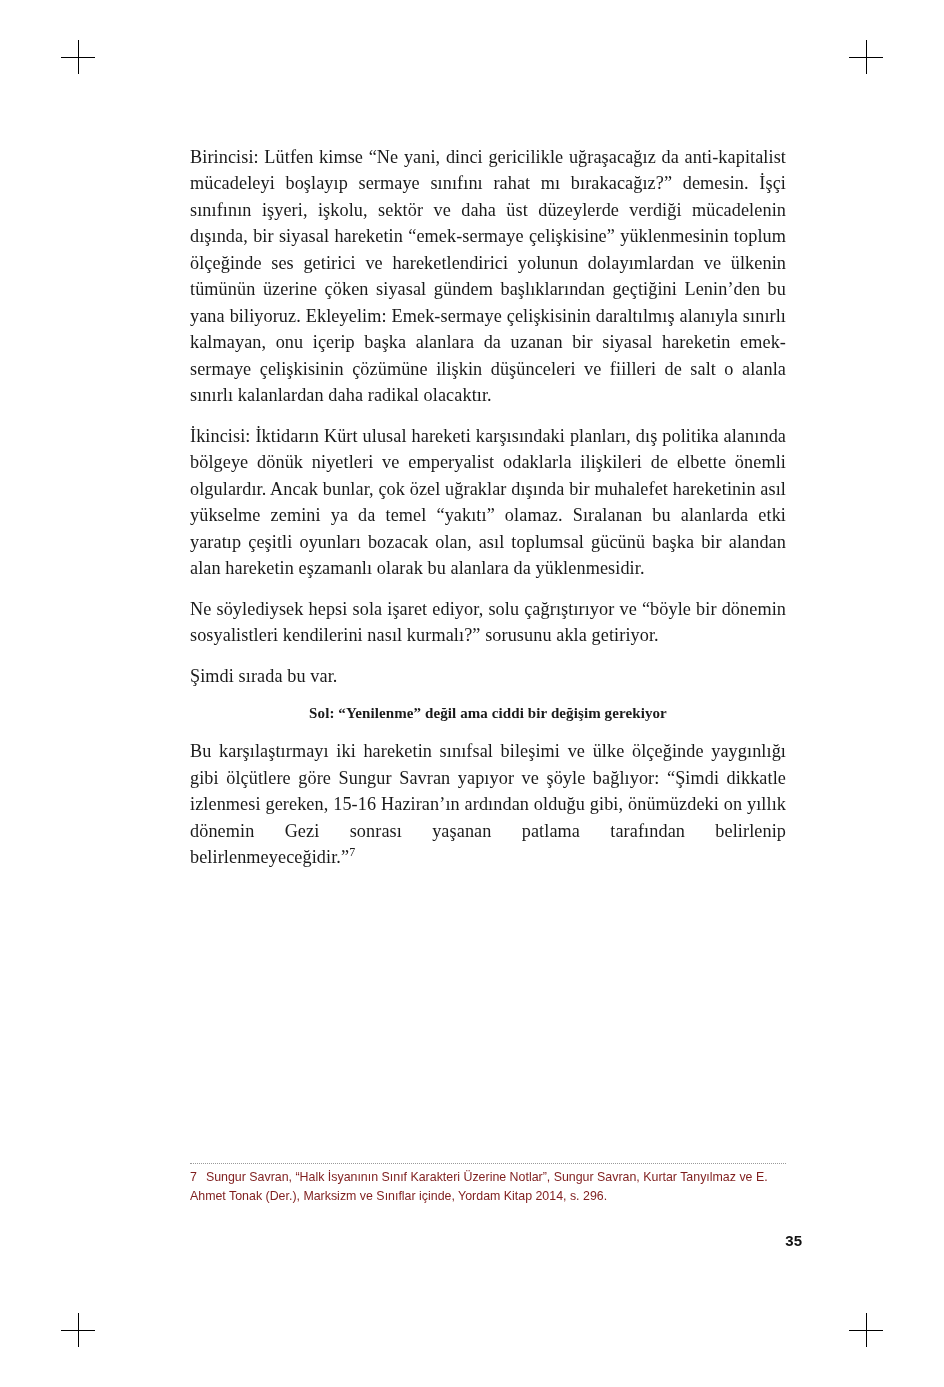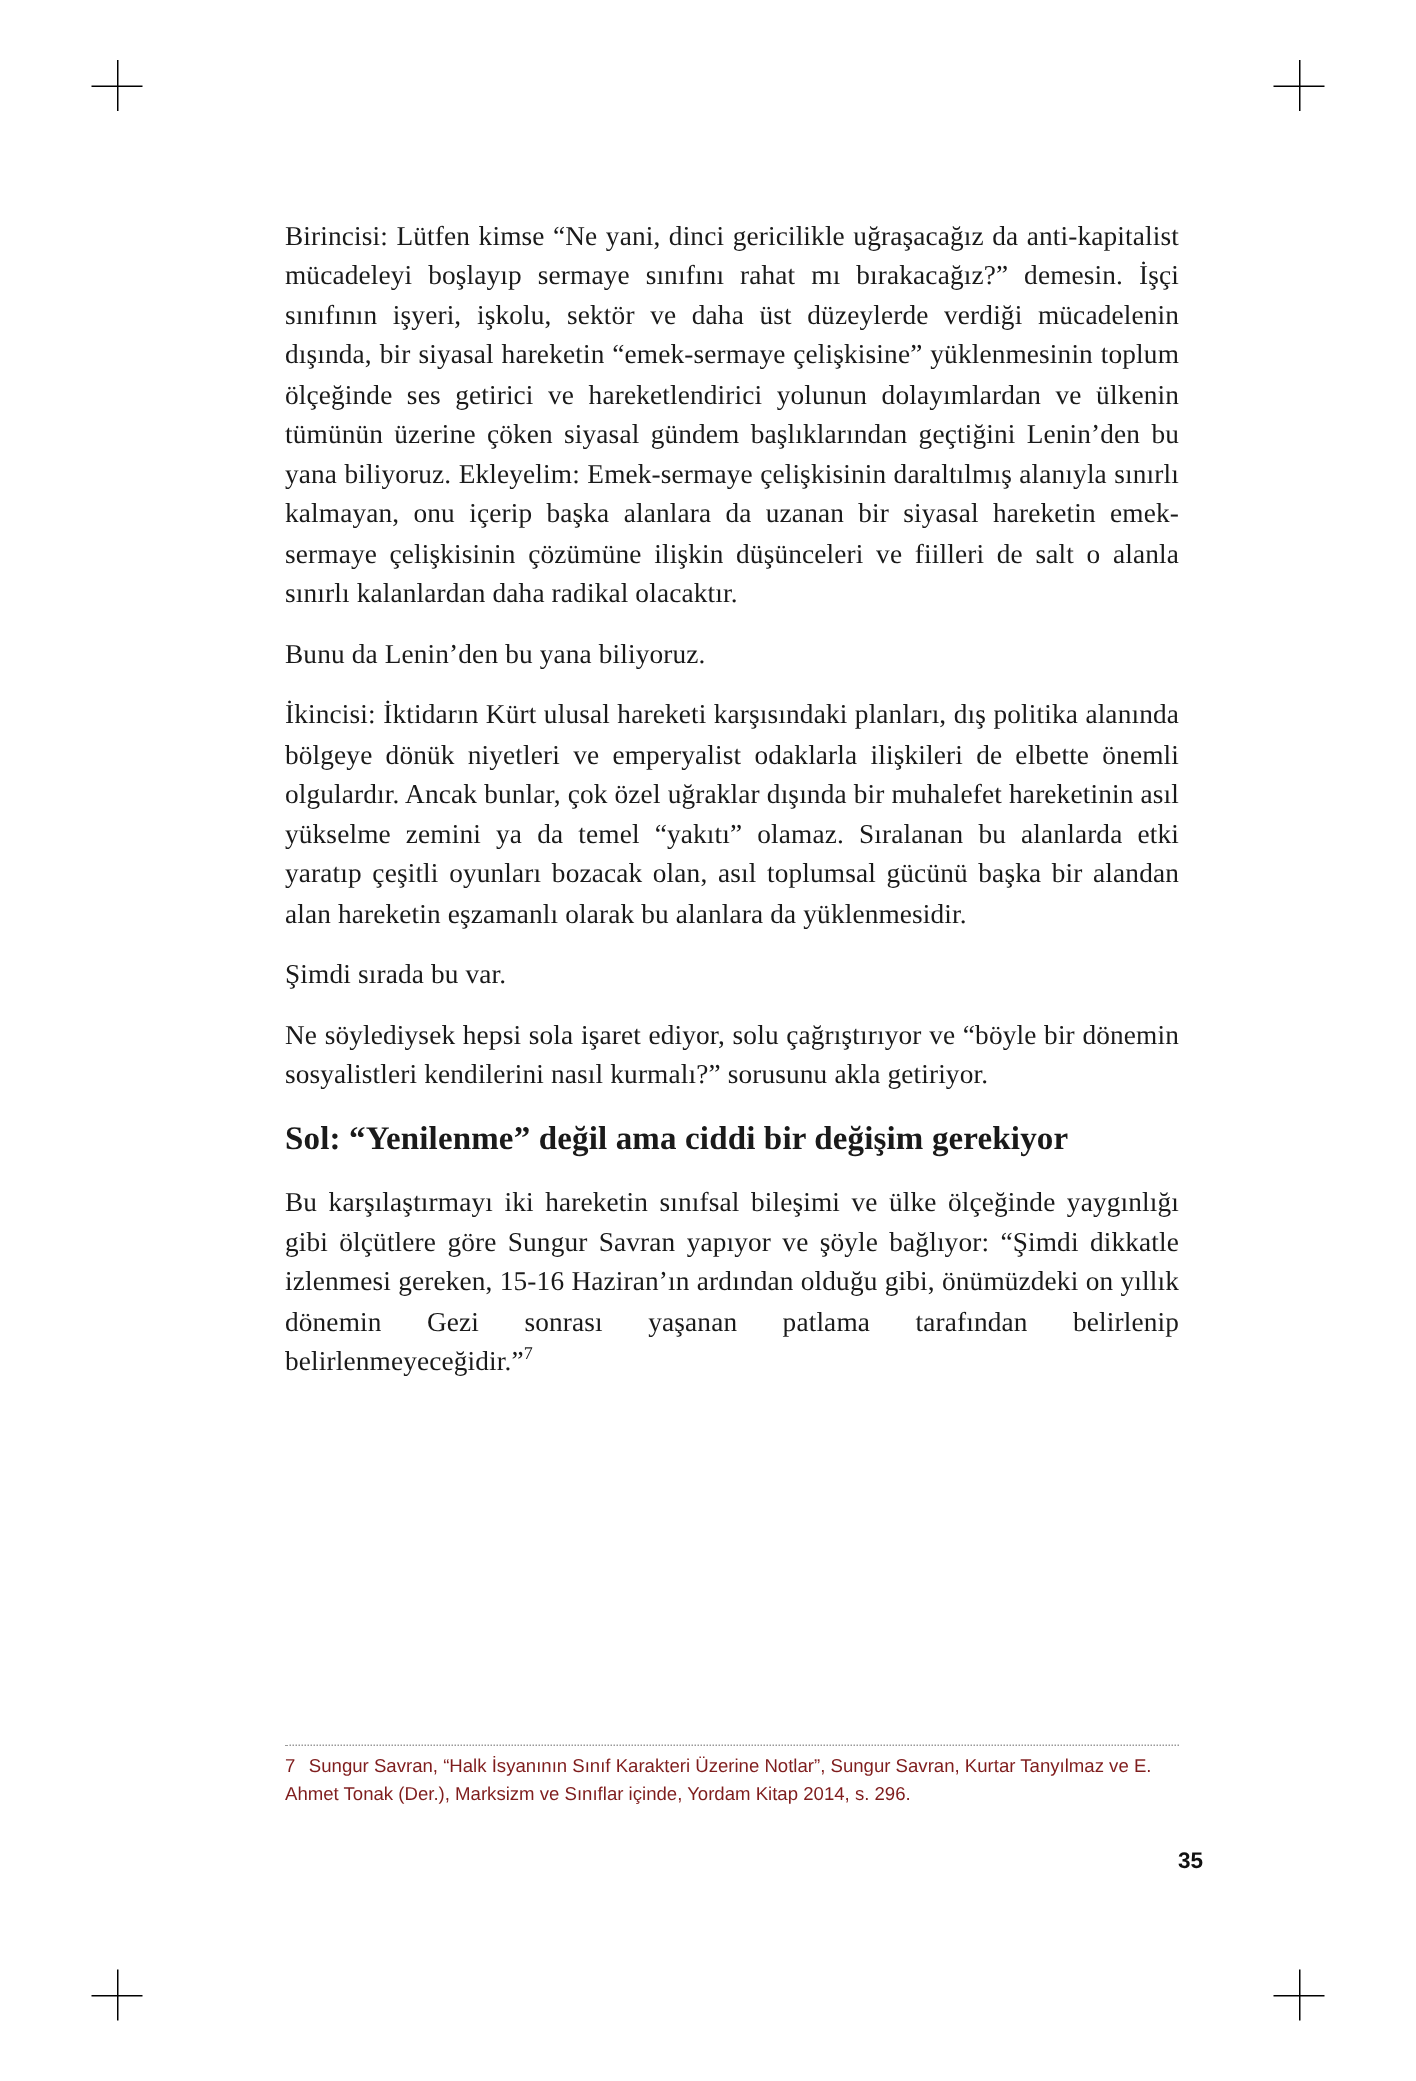--- a/index.html
+++ b/index.html
@@ -37,24 +37,25 @@
     font-size: 18.2px;
     line-height: 1.455;
     text-align: justify;
     text-justify: inter-word;
     hyphens: manual;
     letter-spacing: 0.1px;
   }
 
   h2.section-head {
     margin: 11px 0 14px 0;
-    font-size: 22px;
+    font-size: 15px;
     font-weight: bold;
     line-height: 1.4;
     letter-spacing: 0.1px;
+    text-align: center;
   }
 
   .fn-marker {
     font-size: 12px;
     vertical-align: super;
     line-height: 0;
   }
 
   
   .footnote-rule {
@@ -99,24 +100,23 @@
 <div class="crop-mark crop-v" style="left:866px; top:40px;"></div>
 <div class="crop-mark crop-h" style="left:849px; top:57px;"></div>
 <div class="crop-mark crop-v" style="left:78px; top:1313px;"></div>
 <div class="crop-mark crop-h" style="left:61px; top:1330px;"></div>
 <div class="crop-mark crop-v" style="left:866px; top:1313px;"></div>
 <div class="crop-mark crop-h" style="left:849px; top:1330px;"></div>
 
 <div class="page">
 
   <p class="para">Birincisi:  Lütfen kimse “Ne yani, dinci gericilikle uğraşacağız da anti-kapitalist mücadeleyi boşlayıp sermaye sınıfını rahat mı bırakacağız?” demesin. İşçi sınıfının işyeri, işkolu, sektör ve daha üst düzeylerde verdiği mücadelenin dışında, bir siyasal hareketin “emek-sermaye çelişkisine” yüklenmesinin toplum ölçeğinde ses getirici ve hareketlendirici yolunun dolayımlardan ve ülkenin tümünün üzerine çöken siyasal gündem başlıklarından geçtiğini Lenin’den bu yana biliyoruz. Ekleyelim: Emek-sermaye çelişkisinin daraltılmış alanıyla sınırlı kalmayan, onu içerip başka alanlara da uzanan bir siyasal hareketin emek-sermaye çelişkisinin çözümüne ilişkin düşünceleri ve fiilleri de salt o alanla sınırlı kalanlardan daha radikal olacaktır.</p>
-  <p class="para">Bunu da Lenin’den bu yana biliyoruz.</p>
   <p class="para">İkincisi: İktidarın Kürt ulusal hareketi karşısındaki planları, dış politika alanında bölgeye dönük niyetleri ve emperyalist odaklarla ilişkileri de elbette önemli olgulardır. Ancak bunlar, çok özel uğraklar dışında bir muhalefet hareketinin asıl yükselme zemini ya da temel “yakıtı” olamaz. Sıralanan bu alanlarda etki yaratıp çeşitli oyunları bozacak olan, asıl toplumsal gücünü başka bir alandan alan hareketin eşzamanlı olarak bu alanlara da yüklenmesidir.</p>
+  <p class="para">Ne söylediysek hepsi sola işaret ediyor, solu çağrıştırıyor ve “böyle bir dönemin sosyalistleri kendilerini nasıl kurmalı?” sorusunu akla getiriyor.</p>
   <p class="para">Şimdi sırada bu var.</p>
-  <p class="para">Ne söylediysek hepsi sola işaret ediyor, solu çağrıştırıyor ve “böyle bir dönemin sosyalistleri kendilerini nasıl kurmalı?” sorusunu akla getiriyor.</p>
 
   <h2 class="section-head">Sol: “Yenilenme” değil ama ciddi bir değişim gerekiyor</h2>
 
 
   <p class="para"><span>Bu karşılaştırmayı iki hareketin sınıfsal bileşimi ve ülke ölçeğinde yaygınlığı gibi ölçütlere göre Sungur Savran yapıyor ve şöyle bağlıyor: “Şimdi dikkatle izlenmesi gereken, 15-16 Haziran’ın ardından olduğu gibi, önümüzdeki on yıllık dönemin Gezi sonrası yaşanan patlama tarafından belirlenip belirlenmeyeceğidir.”</span><span class="fn-marker">7</span></p>
 
 </div>
 
 <div class="footnote-rule"></div>
 

